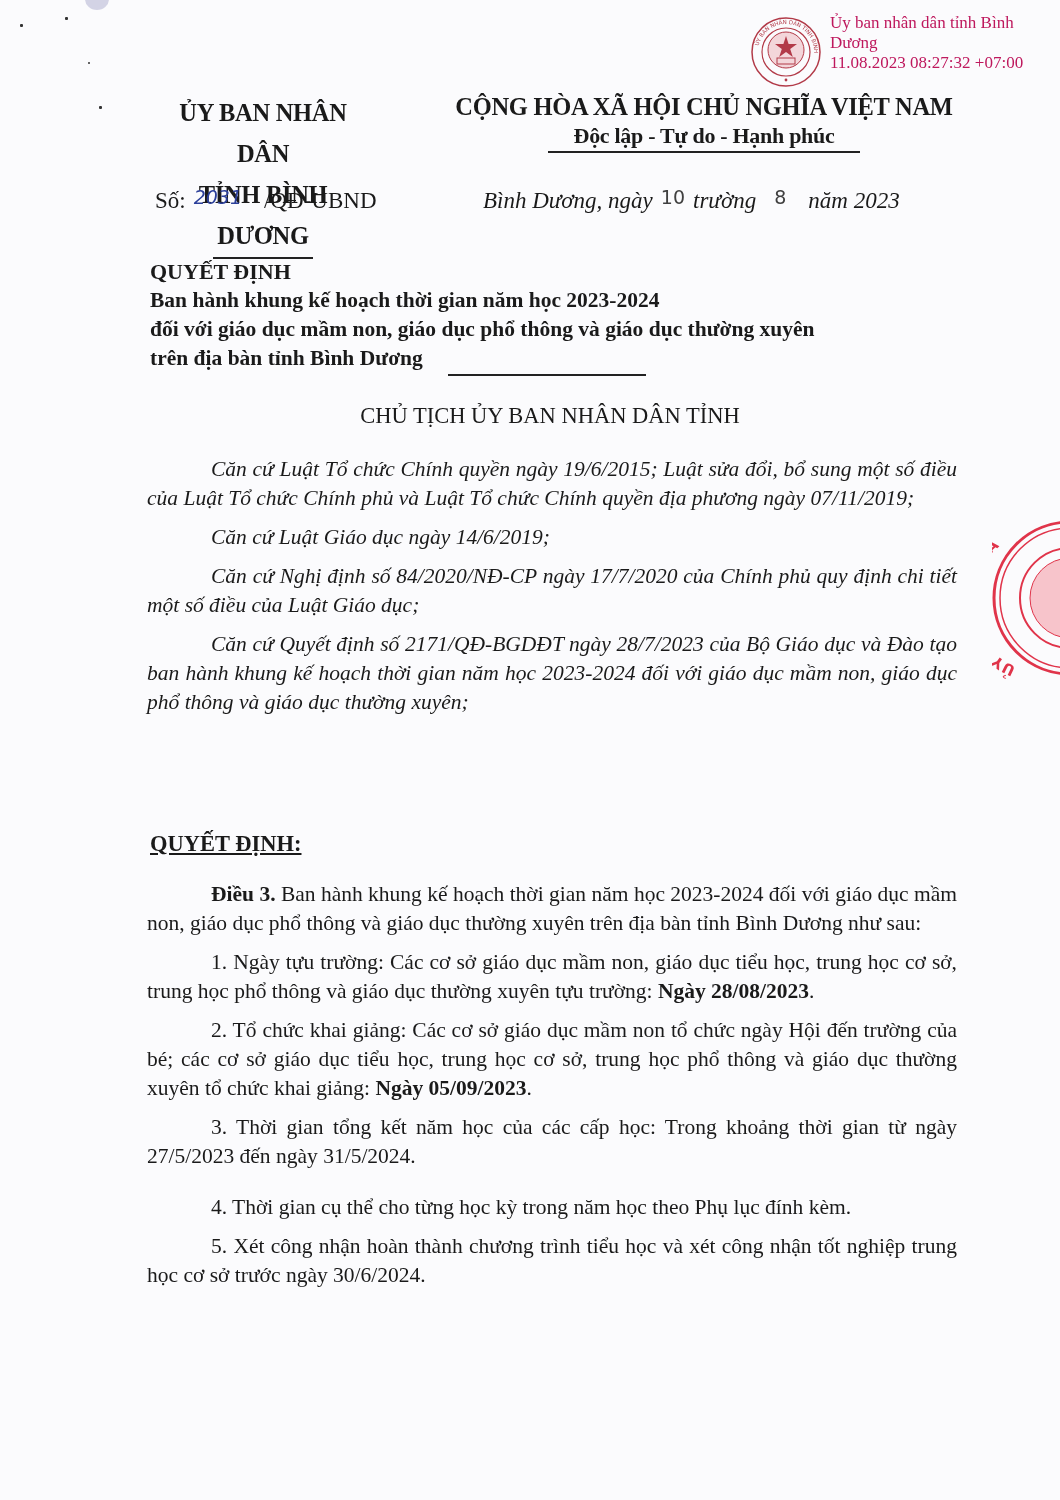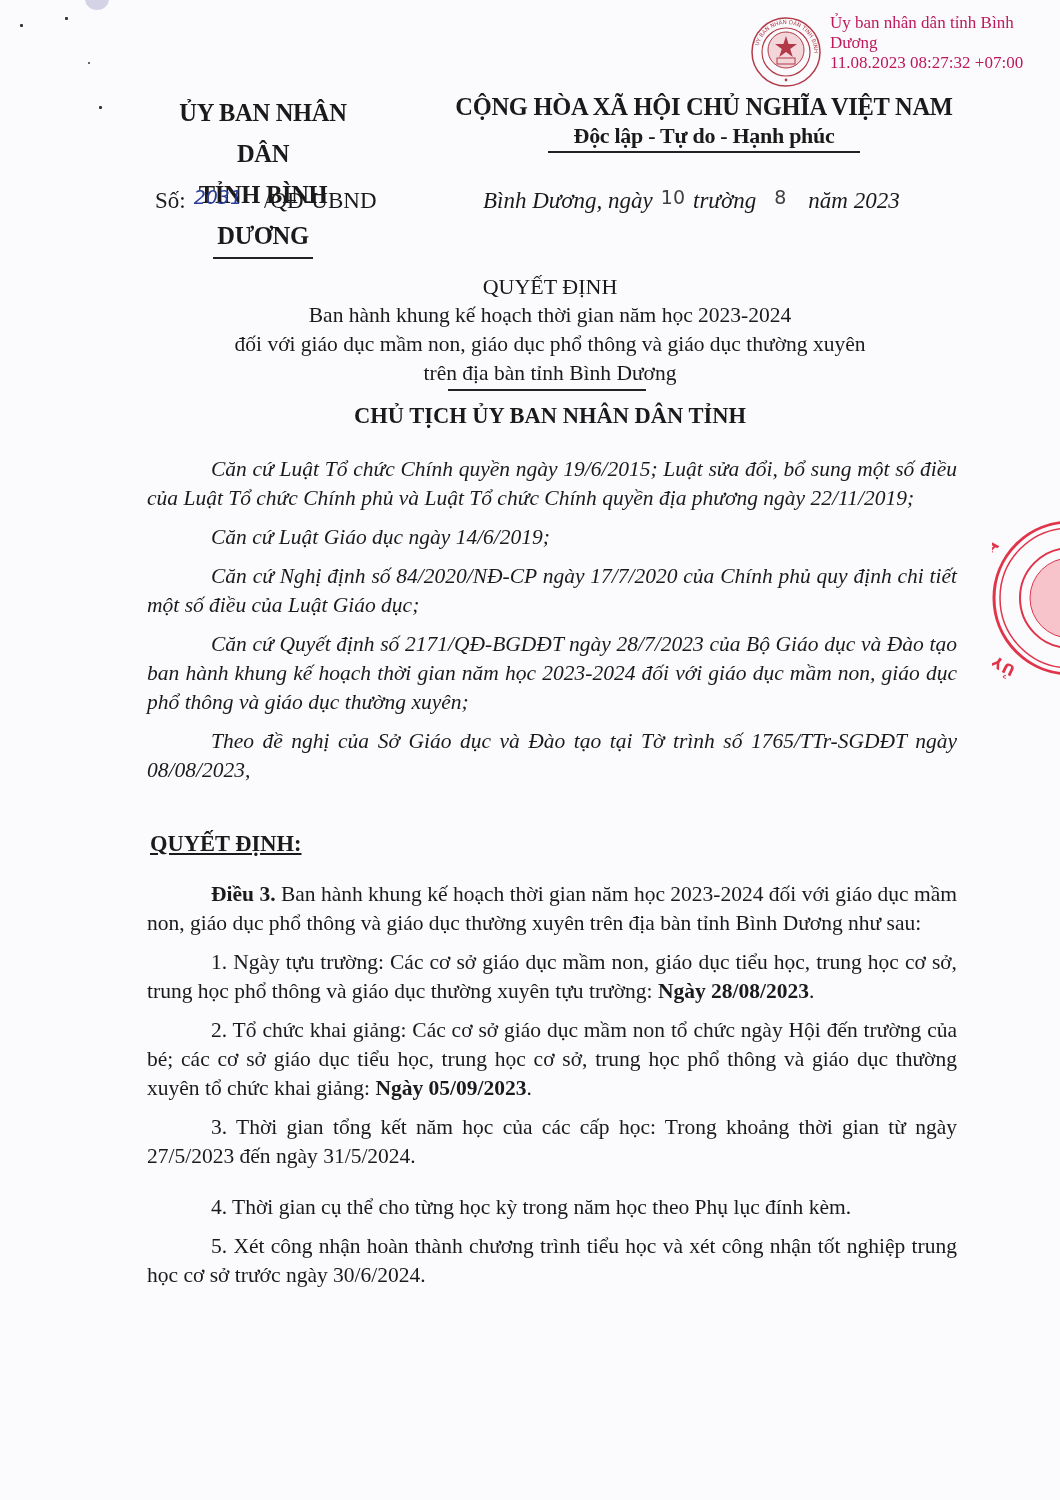--- a/index.html
+++ b/index.html
@@ -23,24 +23,24 @@
   .hdr-right { position: absolute; left: 430px; top: 92px; width: 548px; text-align: center; font-weight: bold; font-size: 24.5px; line-height: 29px; letter-spacing: -0.3px; }
   .hdr-right .sub { font-size: 22px; }
   .hdr-right .ul { width: 312px; height: 2px; background: #222; margin: 1px auto 0; }
 
   .so-line { position: absolute; left: 155px; top: 188px; font-size: 23px; }
   .so-line .hand { font-family: "DejaVu Sans", sans-serif; font-style: italic; color: #2b3f9a; font-size: 19px; display: inline-block; margin: 0 22px 0 8px; transform: translateY(-4px); text-align: center; }
   .date-line { position: absolute; left: 483px; top: 188px; font-size: 23px; font-style: italic; }
   .date-line .hand { font-family: "DejaVu Sans", sans-serif; font-style: normal; color: #404040; font-size: 19px; display: inline-block; transform: translateY(-4px); margin: 0 8px; }
 
   
-  .title-block { position: absolute; left: 150px; top: 272px; width: 800px; text-align: center; font-weight: normal; font-size: 21.5px; line-height: 29px; }
+  .title-block { position: absolute; left: 150px; top: 257px; width: 800px; text-align: left; font-weight: bold; font-size: 21.5px; line-height: 29px; }
   .title-block .t1 { font-size: 22px; }
   .title-block .ul { width: 198px; height: 2px; background: #222; margin: 1px auto 0; transform: translateX(-3px); }
-  .chair { position: absolute; left: 150px; top: 403px; width: 800px; text-align: center; font-weight: bold; font-size: 22.5px; }
+  .chair { position: absolute; left: 150px; top: 403px; width: 800px; text-align: center; font-weight: normal; font-size: 22.5px; }
 
   
   .body { position: absolute; left: 147px; width: 810px; font-size: 21.5px; line-height: 29px; text-align: justify; }
   .body p { margin: 0; text-indent: 64px; }
   .it { font-style: italic; }
   .qd2 { position: absolute; left: 150px; top: 831px; width: 800px; text-align: left; font-weight: bold; font-size: 22.5px; text-decoration: underline; }
   b { font-weight: bold; }
 
   
   .side-seal { position: absolute; left: 992px; top: 508px; width: 140px; height: 180px; }
@@ -92,25 +92,24 @@
   <div class="t1">QUYẾT ĐỊNH</div>
   <div>Ban hành khung kế hoạch thời gian năm học 2023-2024</div>
   <div>đối với giáo dục mầm non, giáo dục phổ thông và giáo dục thường xuyên</div>
   <div>trên địa bàn tỉnh Bình Dương</div>
   <div class="ul"></div>
 </div>
 
 <div class="chair">CHỦ TỊCH ỦY BAN NHÂN DÂN TỈNH</div>
 
 <div class="body it" style="top:455px">
-  <p style="margin-bottom:10px">Căn cứ Luật Tổ chức Chính quyền ngày 19/6/2015; Luật sửa đổi, bổ sung một số điều của Luật Tổ chức Chính phủ và Luật Tổ chức Chính quyền địa phương ngày 22/11/2019;</p>
+  <p style="margin-bottom:10px">Căn cứ Luật Tổ chức Chính quyền ngày 19/6/2015; Luật sửa đổi, bổ sung một số điều của Luật Tổ chức Chính phủ và Luật Tổ chức Chính quyền địa phương ngày 07/11/2019;</p>
   <p style="margin-bottom:10px">Căn cứ Luật Giáo dục ngày 14/6/2019;</p>
   <p style="margin-bottom:10px">Căn cứ Nghị định số 84/2020/NĐ-CP ngày 17/7/2020 của Chính phủ quy định chi tiết một số điều của Luật Giáo dục;</p>
   <p style="margin-bottom:10px">Căn cứ Quyết định số 2171/QĐ-BGDĐT ngày 28/7/2023 của Bộ Giáo dục và Đào tạo ban hành khung kế hoạch thời gian năm học 2023-2024 đối với giáo dục mầm non, giáo dục phổ thông và giáo dục thường xuyên;</p>
-  <p>Theo đề nghị của Sở Giáo dục và Đào tạo tại Tờ trình số 1765/TTr-SGDĐT ngày 08/08/2023,</p>
 </div>
 
 <div class="qd2">QUYẾT ĐỊNH:</div>
 
 <div class="body" style="top:880px">
   <p style="margin-bottom:10px"><b>Điều 3.</b> <span>Ban hành khung kế hoạch thời gian năm học 2023-2024 đối với giáo dục mầm non, giáo dục phổ thông và giáo dục thường xuyên trên địa bàn tỉnh Bình Dương như sau:</span></p>
   <p style="margin-bottom:10px"><span>1. Ngày tựu trường: Các cơ sở giáo dục mầm non, giáo dục tiểu học, trung học cơ sở, trung học phổ thông và giáo dục thường xuyên tựu trường: </span><b>Ngày 28/08/2023</b><span>.</span></p>
   <p style="margin-bottom:10px"><span>2. Tổ chức khai giảng: Các cơ sở giáo dục mầm non tổ chức ngày Hội đến trường của bé; các cơ sở giáo dục tiểu học, trung học cơ sở, trung học phổ thông và giáo dục thường xuyên tổ chức khai giảng: </span><b>Ngày 05/09/2023</b><span>.</span></p>
   <p style="margin-bottom:22px">3. Thời gian tổng kết năm học của các cấp học: Trong khoảng thời gian từ ngày 27/5/2023 đến ngày 31/5/2024.</p>
   <p style="margin-bottom:10px">4. Thời gian cụ thể cho từng học kỳ trong năm học theo Phụ lục đính kèm.</p>

